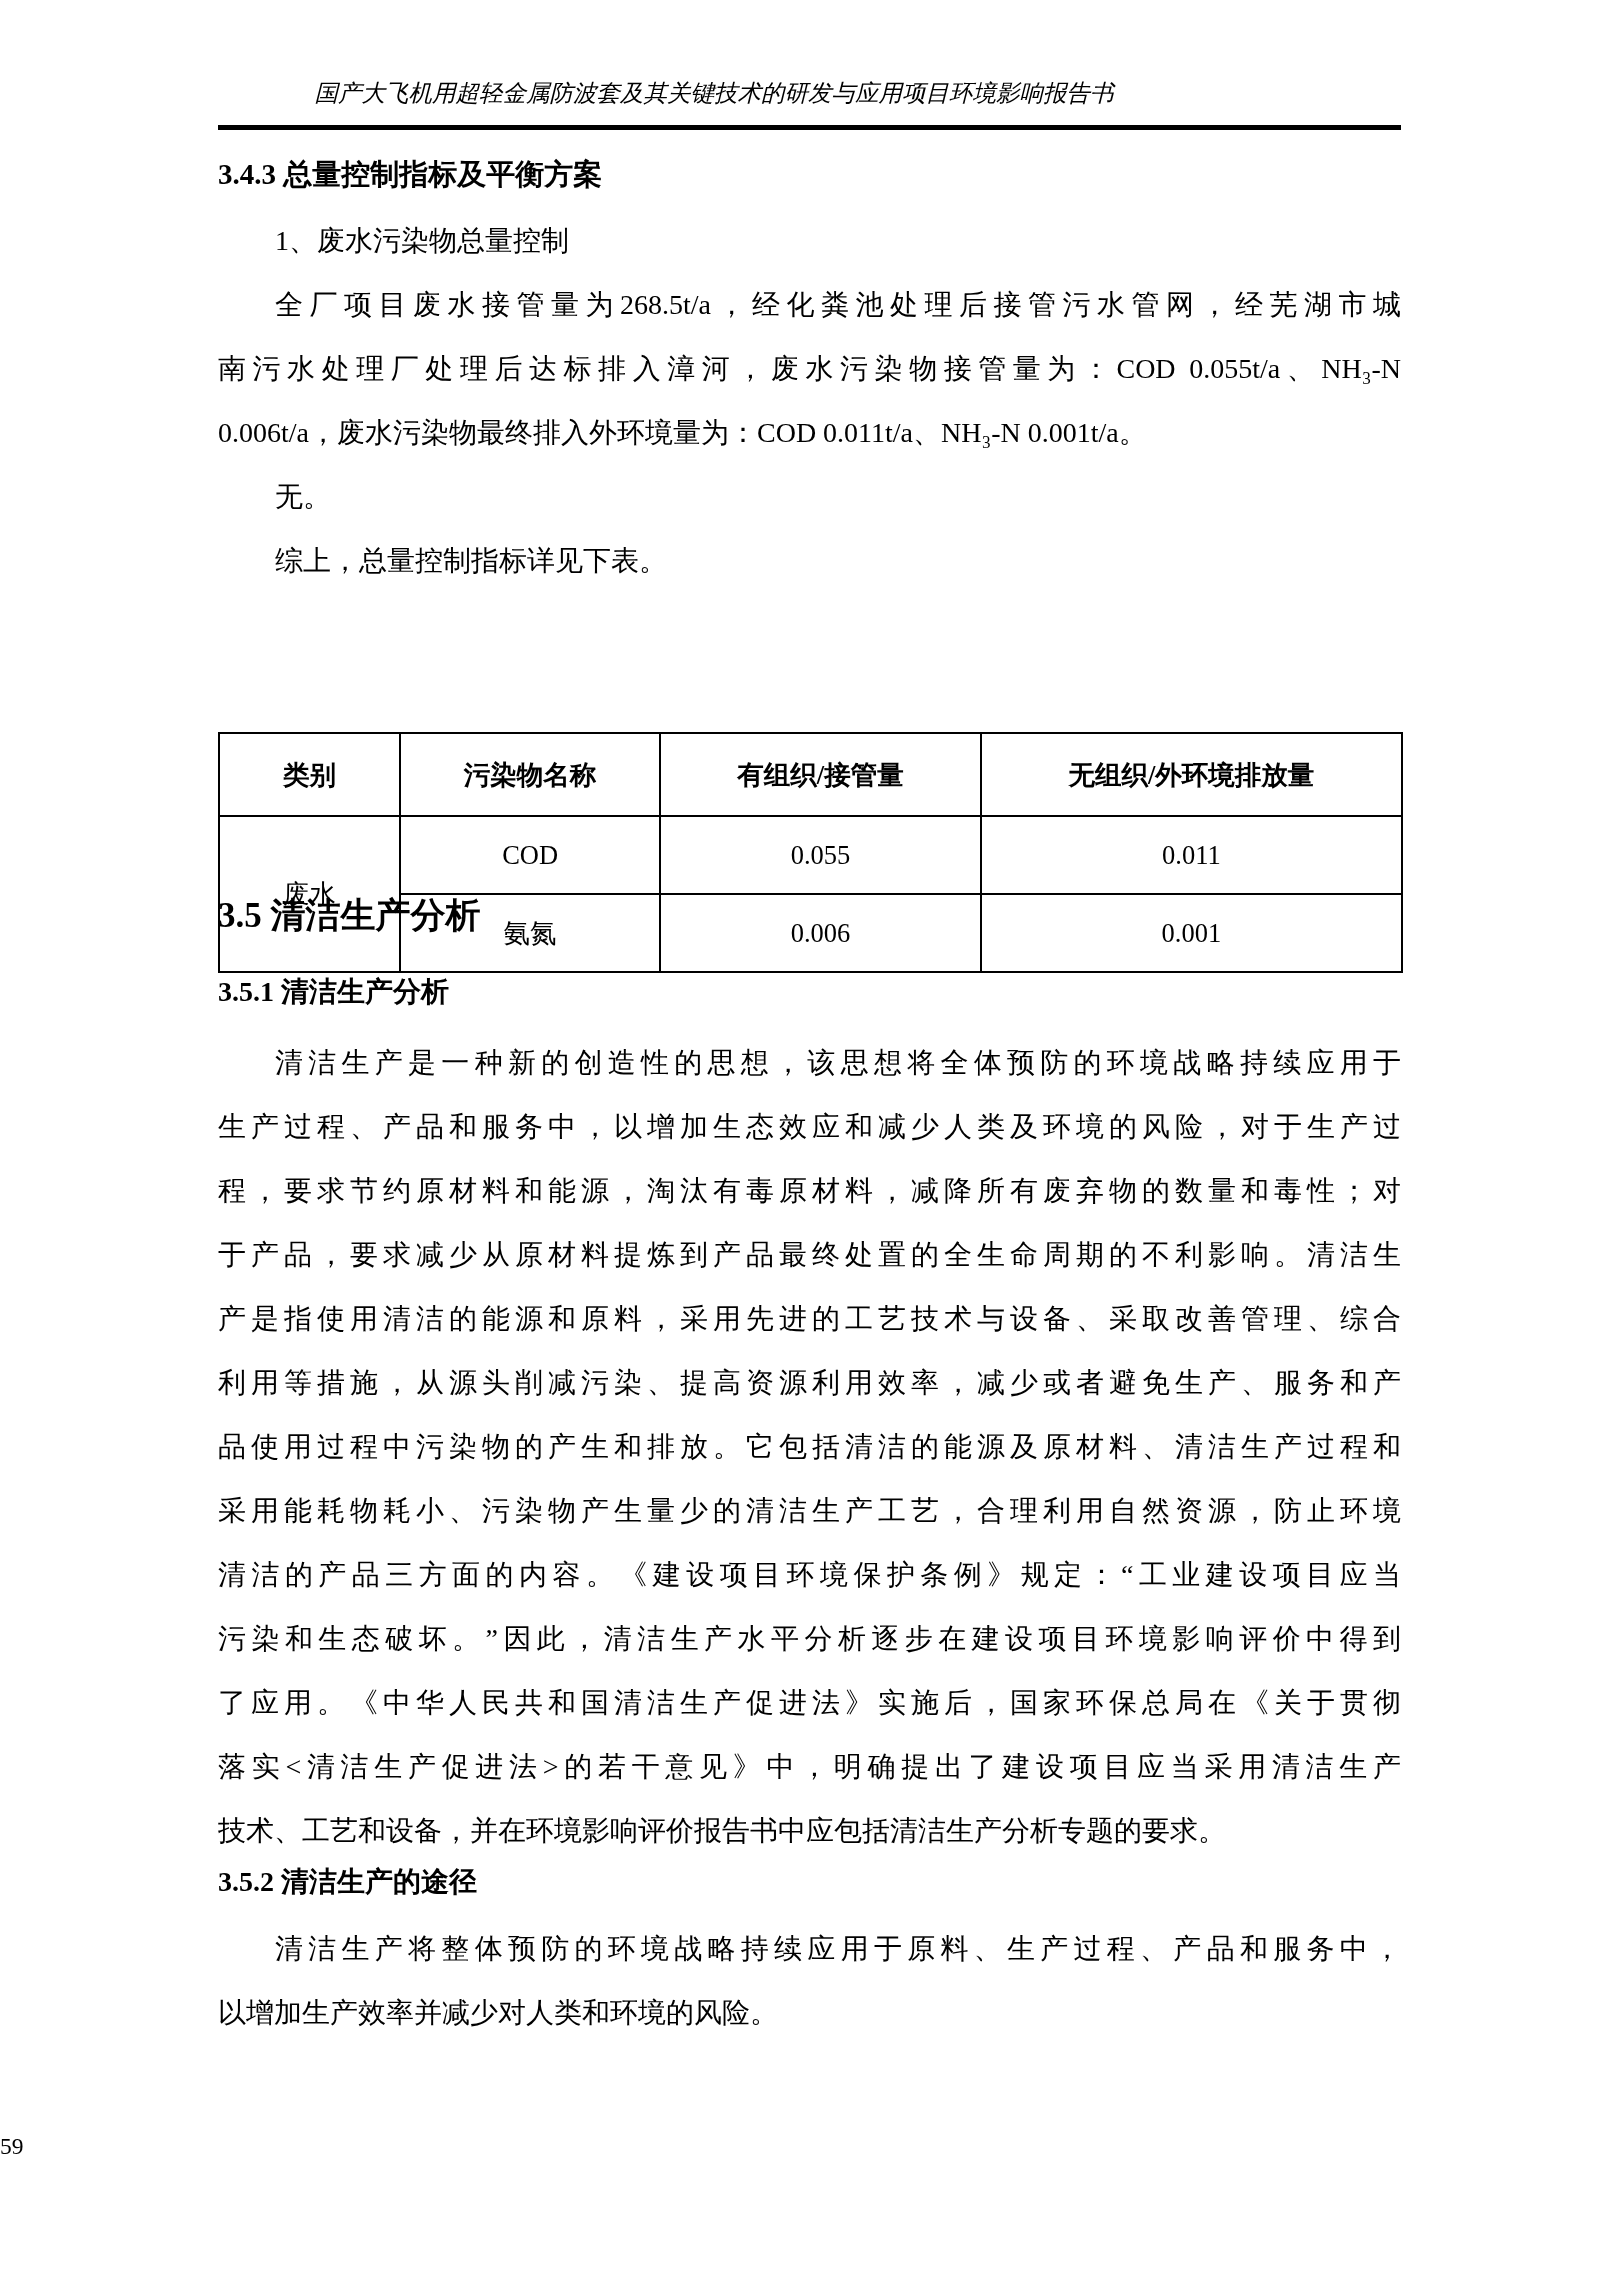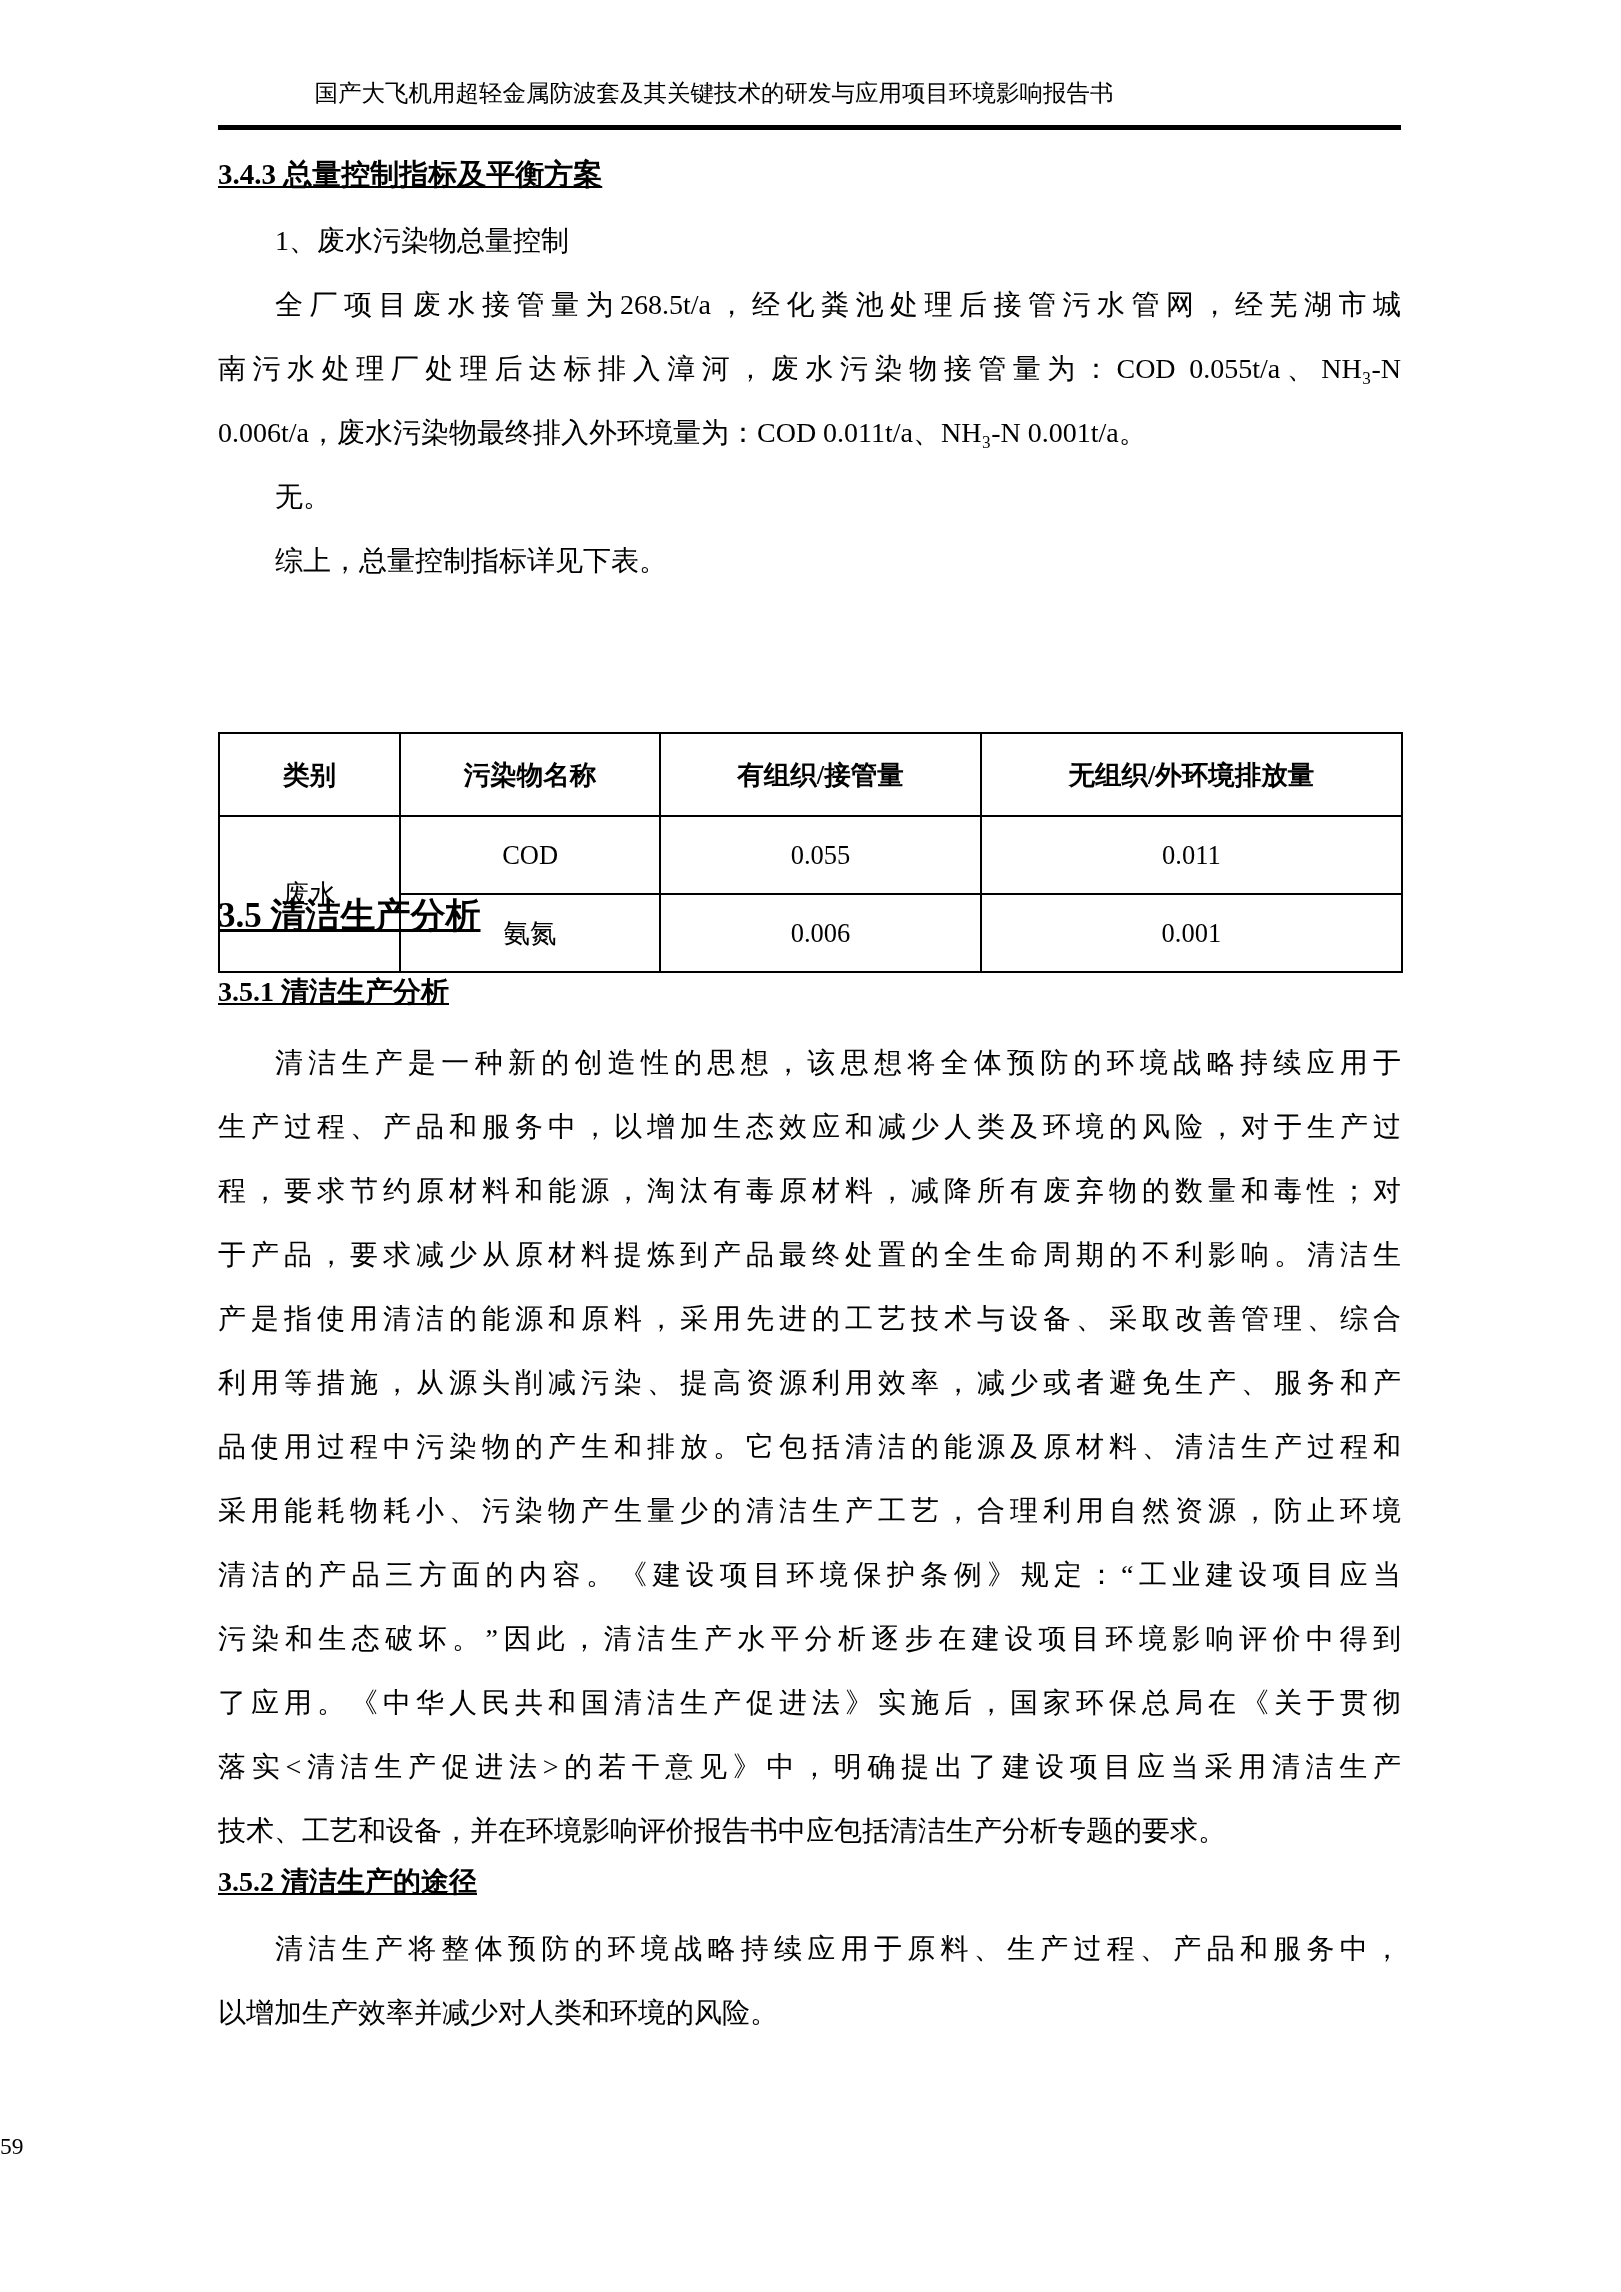--- a/index.html
+++ b/index.html
@@ -11,28 +11,29 @@
     color: #000000;
     font-family: "Liberation Serif", serif;
     overflow: hidden;
   }
   .header-title {
     position: absolute;
     top: 78px; left: 0; width: 1428px;
     text-align: center;
     font-size: 23.5px;
     line-height: 31px;
+    font-style: italic;
   }
   .header-rule {
     position: absolute;
     top: 125px; left: 218px;
     width: 1183px; height: 4.9px;
     background: #000000;
   }
-  .heading { position: absolute; left: 218px; margin: 0; font-weight: bold; white-space: nowrap; text-decoration: underline; }
+  .heading { position: absolute; left: 218px; margin: 0; font-weight: bold; white-space: nowrap; }
   .h343 { top: 155px; font-size: 29px; }
   .h35  { top: 892px; font-size: 35px; }
   .h351 { top: 973px; font-size: 28px; }
   .h352 { top: 1863px; font-size: 28px; }
   .flow {
     position: absolute;
     left: 218px; width: 1183px;
   }
   .flow-343 { top: 209px; }
   .flow-351 { top: 1031px; }

